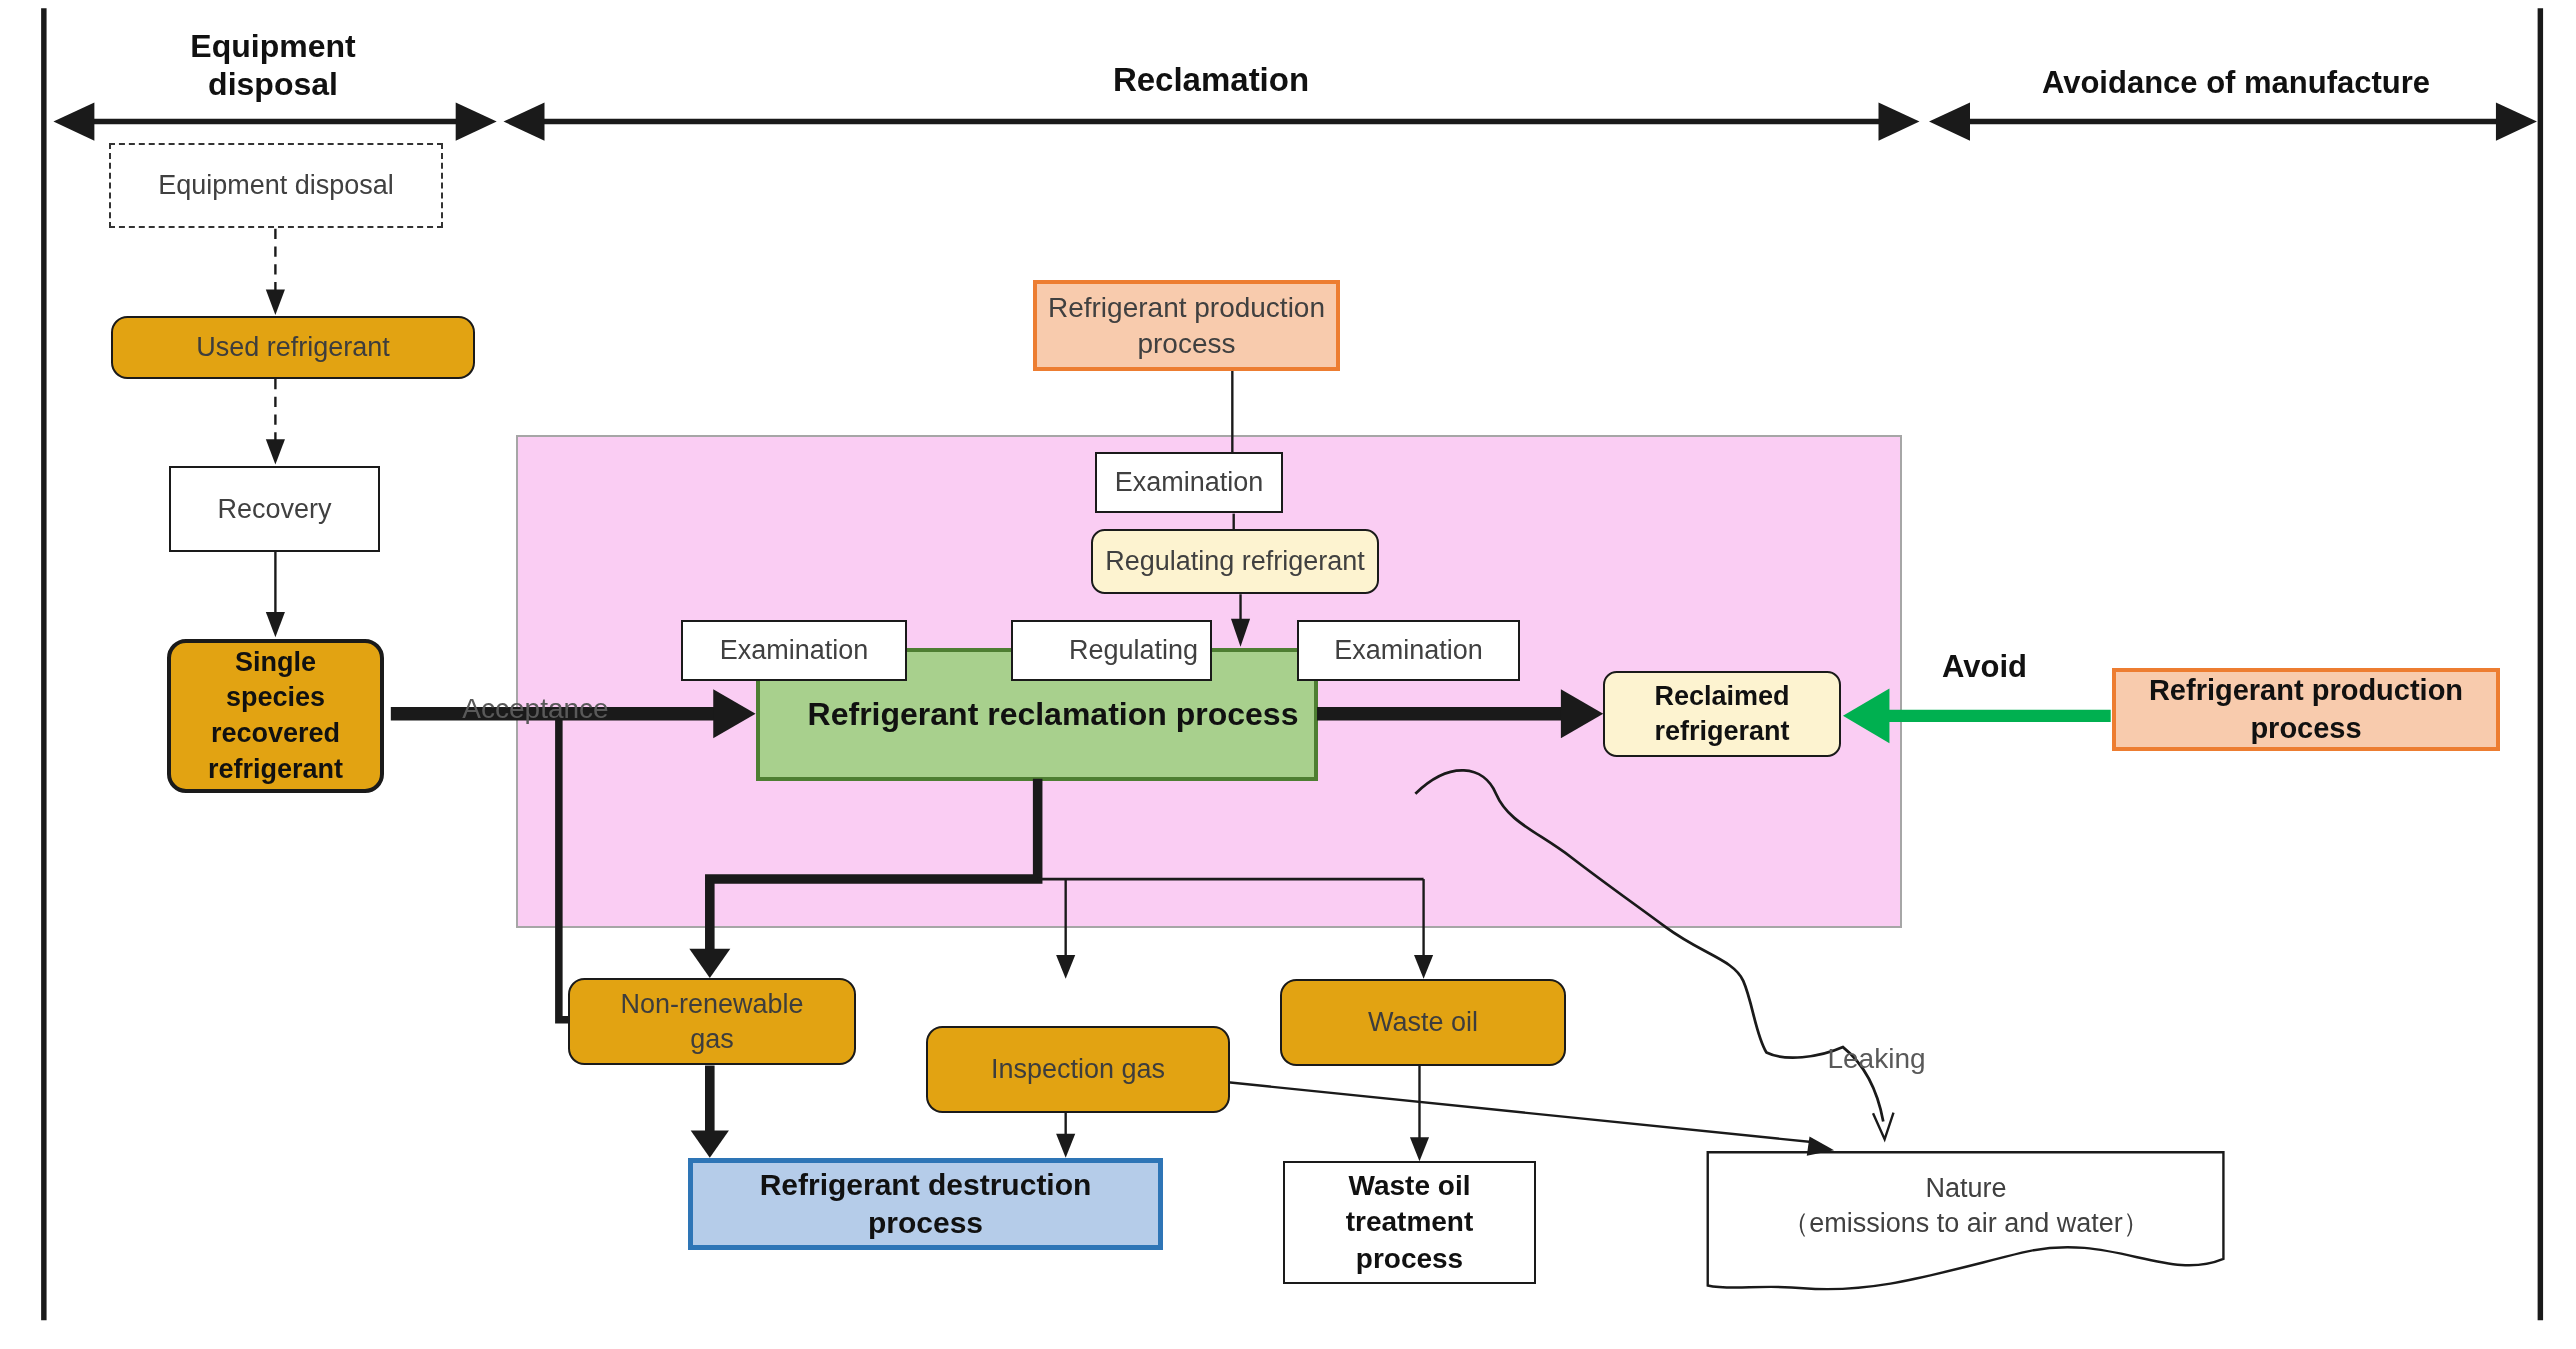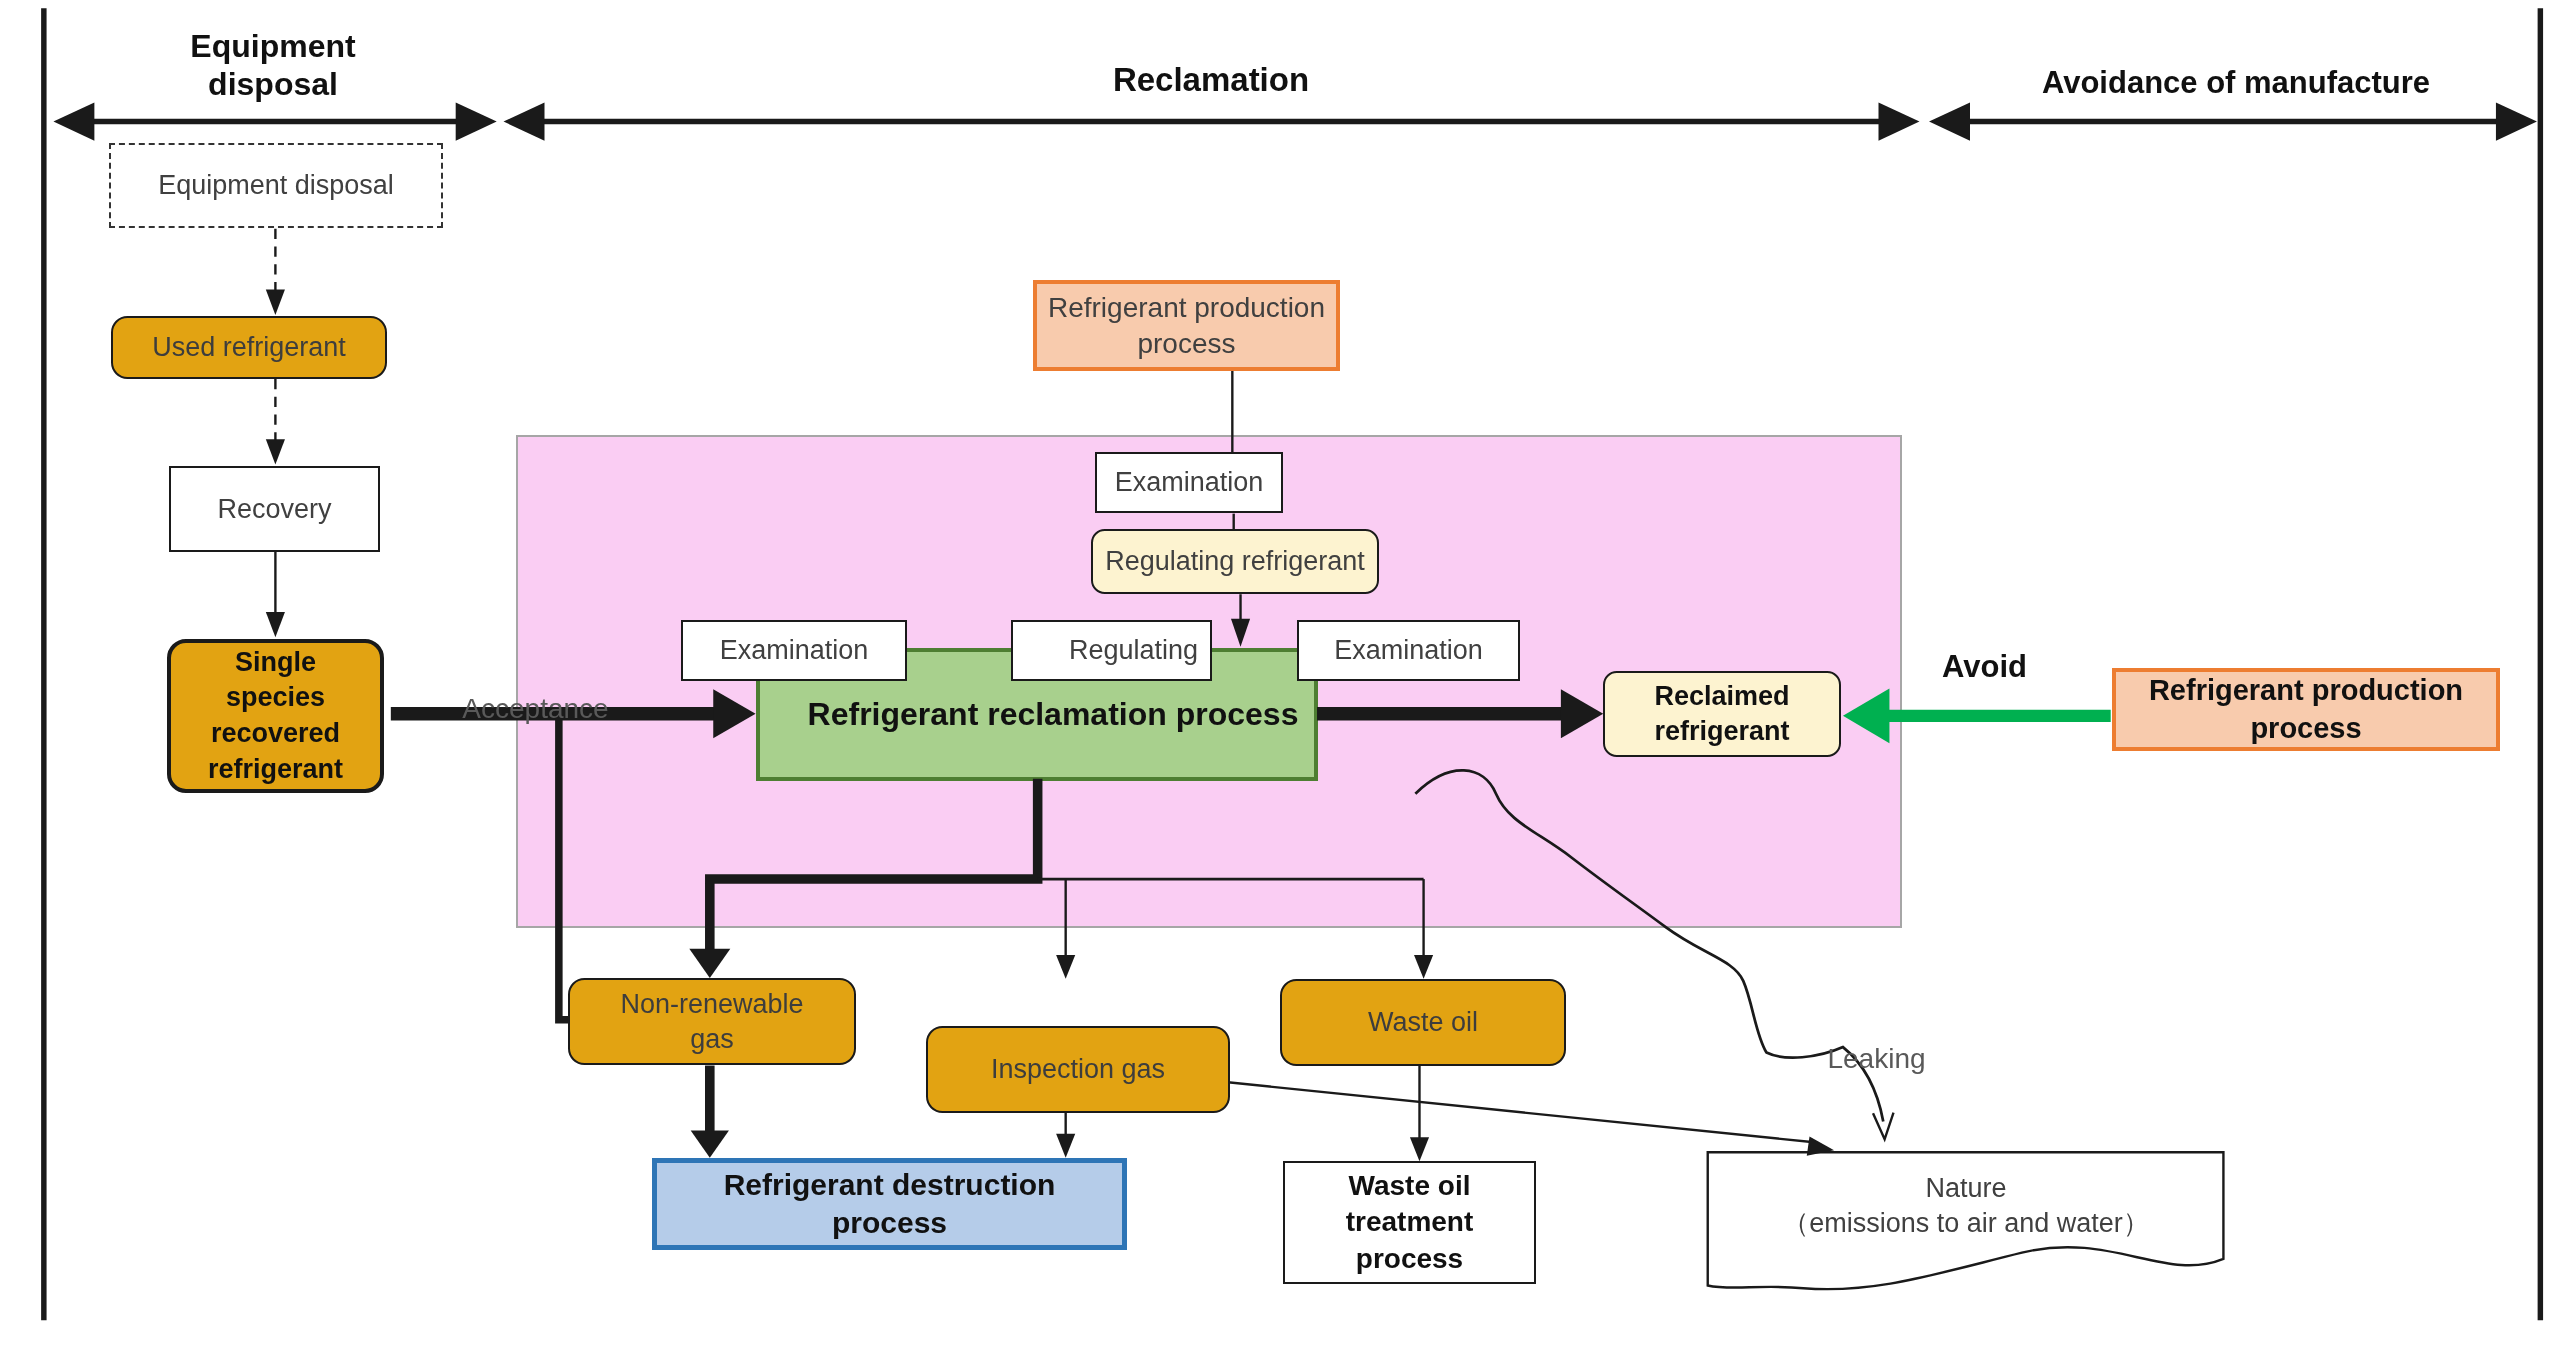--- a/index.html
+++ b/index.html
@@ -17,21 +17,21 @@
   .white{background:#ffffff;border:2px solid var(--ink);}
   .gold{background:var(--gold);border:2.7px solid var(--ink);border-radius:16.4px;}
   .cream{background:var(--cream);border:2.4px solid var(--ink);border-radius:13.7px;}
   .peachbx{background:var(--peach);border:4.8px solid var(--orange);}
   .bold{font-weight:bold;color:#111;}
   .hdr{position:absolute;text-align:center;font-weight:bold;color:#111;font-size:32px;line-height:1.2;white-space:pre-line;}
   .lbl{position:absolute;text-align:center;color:var(--text-gray);font-size:28px;margin-top:44px;}
   .dashedbox{background:#ffffff;border:2px dashed #333333;}
   .pinkzone{background:var(--pink-fill);border:2px solid var(--pink-border);}
   .greenbox{background:var(--green-fill);border:4.1px solid var(--green-border);}
-  .bluebox{background:var(--blue-fill);border:5.5px solid var(--blue-border);}
+  .bluebox{background:var(--blue-fill);border:5.5px solid var(--blue-border);margin-left:36px;}
   svg .ln{stroke:var(--ink);stroke-width:3.5;fill:none;}
   svg .ln4{stroke-width:4;}
   svg .dash{stroke-dasharray:15 11;}
   svg .thick{stroke:var(--ink);stroke-width:20;fill:none;}
   svg .mid{stroke:var(--ink);stroke-width:14;fill:none;}
   svg .b11{stroke:var(--ink);stroke-width:11;fill:none;}
   svg .hd{fill:var(--ink);stroke:none;}
   svg .vline{stroke:var(--ink);stroke-width:8;}
   svg .grn{stroke:var(--arrow-green);stroke-width:18;fill:none;}
   svg .ghd{fill:var(--arrow-green);stroke:none;}
@@ -157,21 +157,21 @@
       <path class="ln" d="M2742 1630 L2759 1668 L2772 1629"></path>
     </g>
   </svg>
 
   <div class="hdr" style="left:102px;top:27px;width:342px;">Equipment
 disposal</div>
   <div class="hdr" style="left:1040px;top:60px;width:342px;font-size:33px;">Reclamation</div>
   <div class="hdr" style="left:2031px;top:64px;width:410px;font-size:31px;">Avoidance of manufacture</div>
 
   <div class="node dashedbox" style="left:109px;top:143px;width:334px;height:85px;z-index:5;">Equipment disposal</div>
-  <div class="node gold" style="left:111px;top:316px;width:276px;height:63px;z-index:5;color:#3d3d3d;">Used refrigerant</div>
+  <div class="node gold" style="left:111px;top:316px;width:364px;height:63px;z-index:5;color:#3d3d3d;">Used refrigerant</div>
   <div class="node white" style="left:169px;top:466px;width:211px;height:86px;z-index:5;">Recovery</div>
   <div class="node gold bold" style="left:167px;top:639px;width:217px;height:154px;z-index:5;border-width:4.1px;border-radius:19px;line-height:1.32;">Single
 species
 recovered
 refrigerant</div>
 
   <div class="node peachbx" style="left:1033px;top:280px;width:307px;height:91px;z-index:5;font-size:28px;">Refrigerant production
 process</div>
   <div class="node white" style="left:1095px;top:452px;width:188px;height:61px;z-index:5;">Examination</div>
   <div class="node cream" style="left:1047px;top:529px;width:288px;height:65px;z-index:5;margin-left:44px;">Regulating refrigerant</div>

